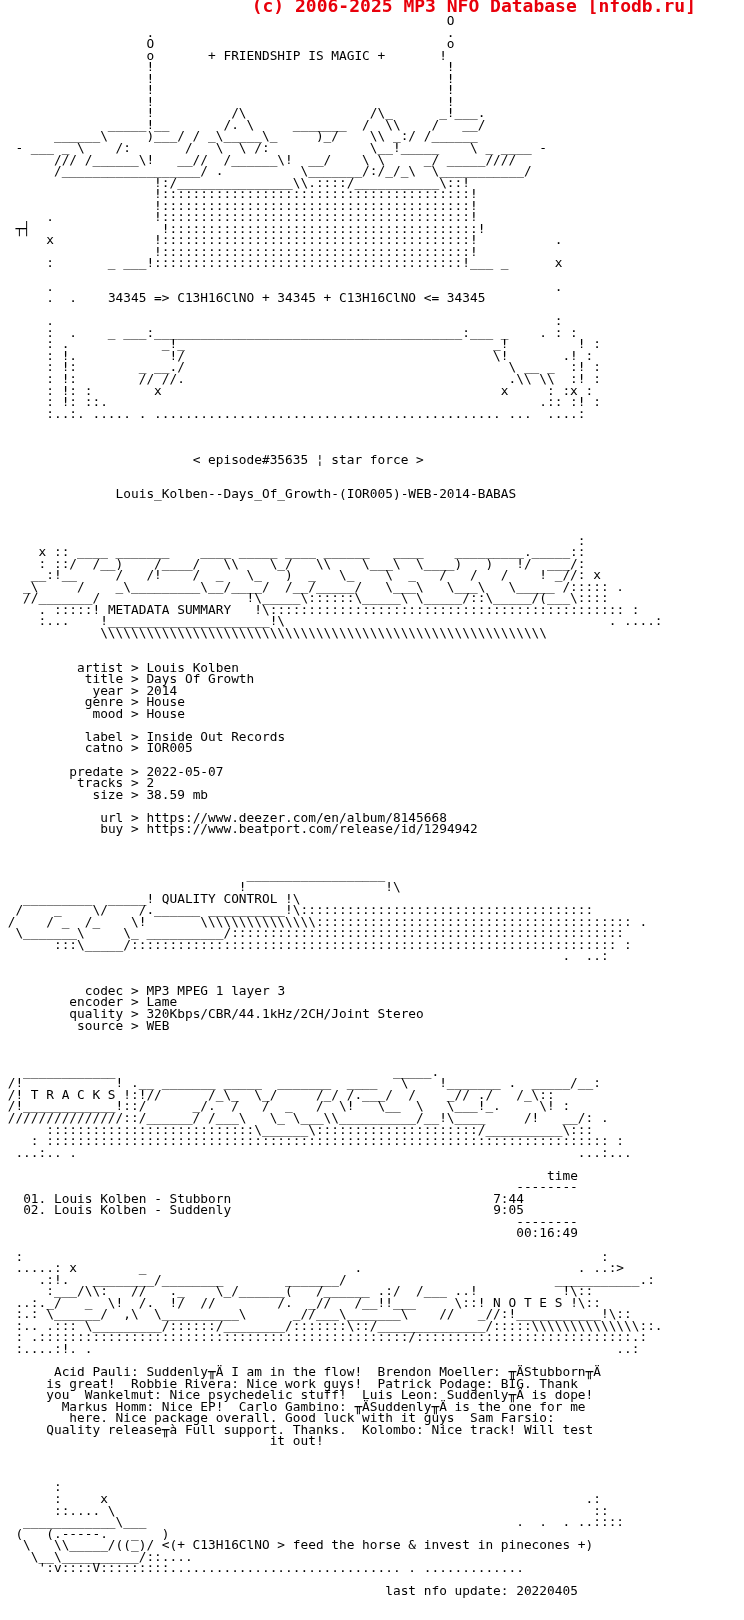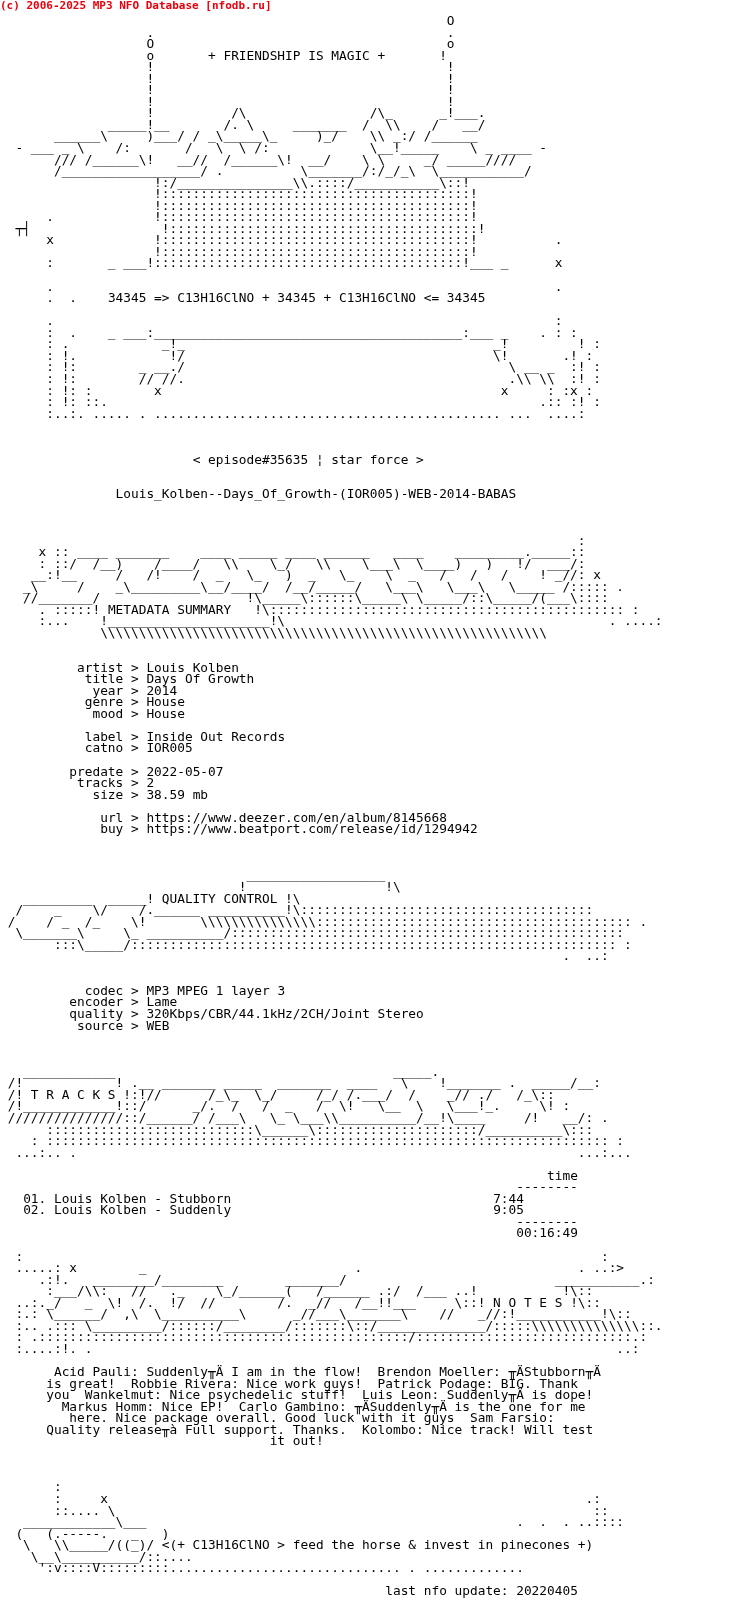--- a/index.html
+++ b/index.html
@@ -17,23 +17,23 @@
       position: absolute;
       left: 0;
       top: 0;
       width: 744px;
     }
     .nfo-header {
       position: absolute;
       left: 0;
       top: -1px;
       width: 696px;
-      text-align: left;
+      text-align: right;
       font-family: "DejaVu Sans Mono", "Liberation Mono", monospace;
-      font-size: 11px;
+      font-size: 18px;
       font-weight: bold;
       line-height: 14px;
       white-space: pre;
     }
     .nfo-body {
       position: absolute;
       left: 0;
       top: 15px;
       margin: 0;
       font-family: "DejaVu Sans Mono", "Liberation Mono", monospace;

